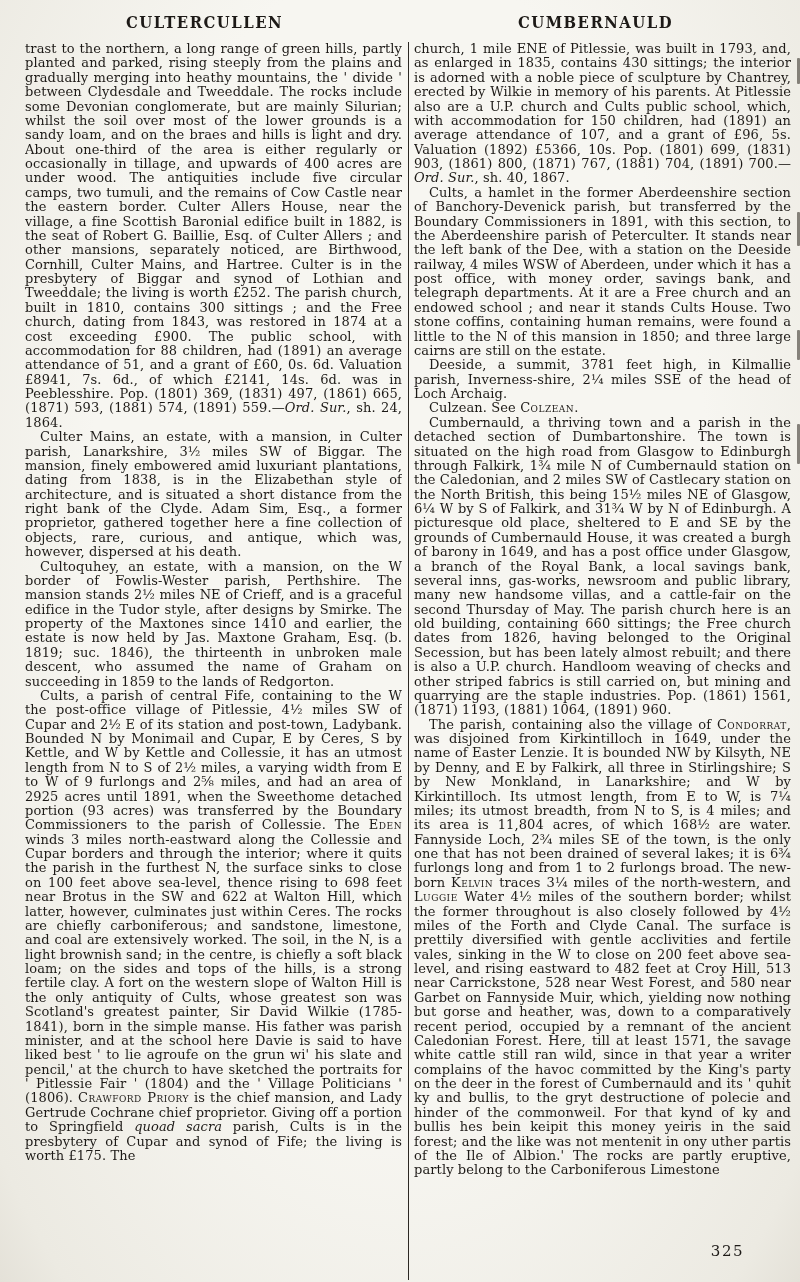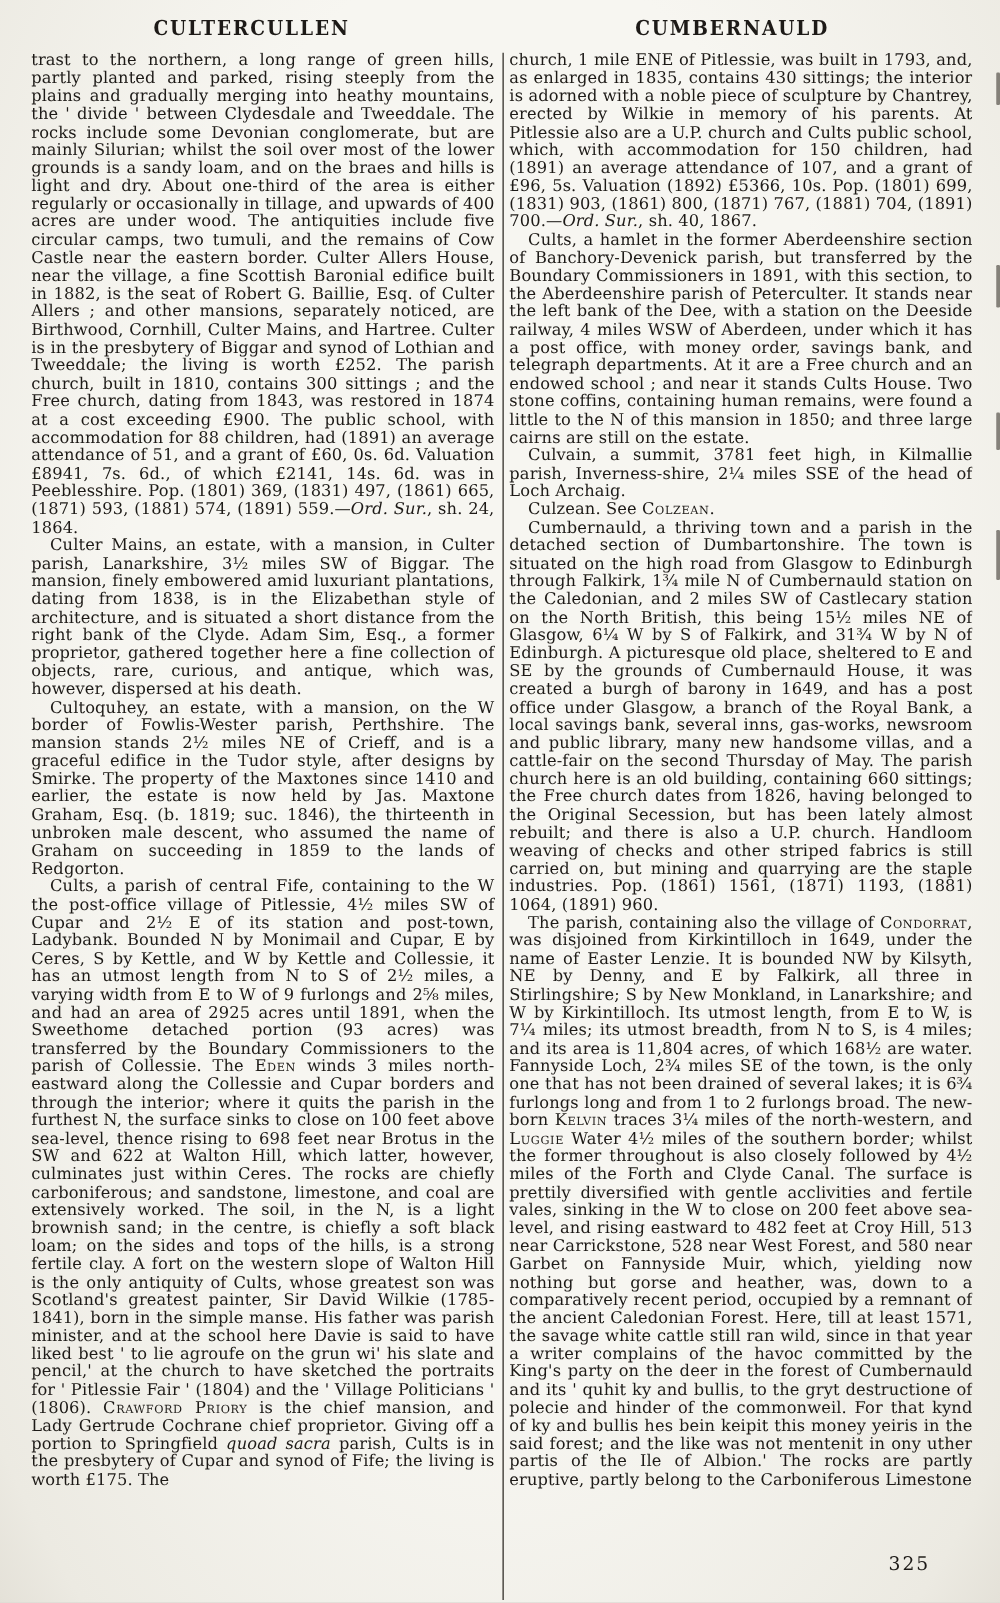--- a/index.html
+++ b/index.html
@@ -6,21 +6,21 @@
     margin: 0;
     padding: 0;
     background: #dedbd4;
   }
   .page {
     position: relative;
     width: 800px;
     height: 1282px;
     margin: 0;
     box-sizing: border-box;
-    padding: 13px 22px 0 9px;
+    padding: 13px 9px 0 9px;
     background:
       radial-gradient(ellipse at 50% 42%, #f7f6f1 55%, #eceae2 92%, #e4e1d8 100%);
     font-family: "DejaVu Serif", "Liberation Serif", serif;
     color: #1d1a17;
     overflow: hidden;
   }
   .running-heads {
     display: flex;
     width: 100%;
   }
@@ -92,21 +92,21 @@
     <div class="col">
         <p class="para"><span class="run-plain">trast to the northern, a long range of green hills, partly planted and parked, rising steeply from the plains and gradually merging into heathy mountains, the ' divide ' between Clydesdale and Tweeddale.  The rocks include some Devonian conglomerate, but are mainly Silurian; whilst the soil over most of the lower grounds is a sandy loam, and on the braes and hills is light and dry.  About one-third of the area is either regularly or occasionally in tillage, and upwards of 400 acres are under wood.  The antiquities include five circular camps, two tumuli, and the remains of Cow Castle near the eastern border.  Culter Allers House, near the village, a fine Scottish Baronial edifice built in 1882, is the seat of Robert G. Baillie, Esq. of Culter Allers ; and other mansions, separately noticed, are Birthwood, Cornhill, Culter Mains, and Hartree.  Culter is in the presbytery of Biggar and synod of Lothian and Tweeddale; the living is worth £252.  The parish church, built in 1810, contains 300 sittings ; and the Free church, dating from 1843, was restored in 1874 at a cost exceeding £900.  The public school, with accommodation for 88 children, had (1891) an average attendance of 51, and a grant of £60, 0s. 6d.  Valuation £8941, 7s. 6d., of which £2141, 14s. 6d. was in Peeblesshire.  Pop. (1801) 369, (1831) 497, (1861) 665, (1871) 593, (1881) 574, (1891) 559.—</span><span class="run-italic">Ord. Sur.</span><span class="run-plain">, sh. 24, 1864.</span></p>
         <p class="para indent"><span class="run-bold">Culter Mains</span><span class="run-plain">, an estate, with a mansion, in Culter parish, Lanarkshire, 3½ miles SW of Biggar.  The mansion, finely embowered amid luxuriant plantations, dating from 1838, is in the Elizabethan style of architecture, and is situated a short distance from the right bank of the Clyde.  Adam Sim, Esq., a former proprietor, gathered together here a fine collection of objects, rare, curious, and antique, which was, however, dispersed at his death.</span></p>
         <p class="para indent"><span class="run-bold">Cultoquhey</span><span class="run-plain">, an estate, with a mansion, on the W border of Fowlis-Wester parish, Perthshire.  The mansion stands 2½ miles NE of Crieff, and is a graceful edifice in the Tudor style, after designs by Smirke.  The property of the Maxtones since 1410 and earlier, the estate is now held by Jas. Maxtone Graham, Esq. (b. 1819; suc. 1846), the thirteenth in unbroken male descent, who assumed the name of Graham on succeeding in 1859 to the lands of Redgorton.</span></p>
         <p class="para indent"><span class="run-bold">Cults</span><span class="run-plain">, a parish of central Fife, containing to the W the post-office village of Pitlessie, 4½ miles SW of Cupar and 2½ E of its station and post-town, Ladybank.  Bounded N by Monimail and Cupar, E by Ceres, S by Kettle, and W by Kettle and Collessie, it has an utmost length from N to S of 2½ miles, a varying width from E to W of 9 furlongs and 2⅝ miles, and had an area of 2925 acres until 1891, when the Sweethome detached portion (93 acres) was transferred by the Boundary Commissioners to the parish of Collessie.  The </span><span class="run-sc">Eden</span><span class="run-plain"> winds 3 miles north-eastward along the Collessie and Cupar borders and through the interior; where it quits the parish in the furthest N, the surface sinks to close on 100 feet above sea-level, thence rising to 698 feet near Brotus in the SW and 622 at Walton Hill, which latter, however, culminates just within Ceres.  The rocks are chiefly carboniferous; and sandstone, limestone, and coal are extensively worked.  The soil, in the N, is a light brownish sand; in the centre, is chiefly a soft black loam; on the sides and tops of the hills, is a strong fertile clay.  A fort on the western slope of Walton Hill is the only antiquity of Cults, whose greatest son was Scotland's greatest painter, Sir David Wilkie (1785-1841), born in the simple manse.  His father was parish minister, and at the school here Davie is said to have liked best ' to lie agroufe on the grun wi' his slate and pencil,' at the church to have sketched the portraits for ' Pitlessie Fair ' (1804) and the ' Village Politicians ' (1806).  </span><span class="run-sc">Crawford Priory</span><span class="run-plain"> is the chief mansion, and Lady Gertrude Cochrane chief proprietor.  Giving off a portion to Springfield </span><span class="run-italic">quoad sacra</span><span class="run-plain"> parish, Cults is in the presbytery of Cupar and synod of Fife; the living is worth £175.  The</span></p>
       </div>
     <div class="divider"></div>
     <div class="col">
         <p class="para"><span class="run-plain">church, 1 mile ENE of Pitlessie, was built in 1793, and, as enlarged in 1835, contains 430 sittings; the interior is adorned with a noble piece of sculpture by Chantrey, erected by Wilkie in memory of his parents.  At Pitlessie also are a U.P. church and Cults public school, which, with accommodation for 150 children, had (1891) an average attendance of 107, and a grant of £96, 5s.  Valuation (1892) £5366, 10s.  Pop. (1801) 699, (1831) 903, (1861) 800, (1871) 767, (1881) 704, (1891) 700.—</span><span class="run-italic">Ord. Sur.</span><span class="run-plain">, sh. 40, 1867.</span></p>
         <p class="para indent"><span class="run-bold">Cults</span><span class="run-plain">, a hamlet in the former Aberdeenshire section of Banchory-Devenick parish, but transferred by the Boundary Commissioners in 1891, with this section, to the Aberdeenshire parish of Peterculter.  It stands near the left bank of the Dee, with a station on the Deeside railway, 4 miles WSW of Aberdeen, under which it has a post office, with money order, savings bank, and telegraph departments.  At it are a Free church and an endowed school ; and near it stands Cults House.  Two stone coffins, containing human remains, were found a little to the N of this mansion in 1850; and three large cairns are still on the estate.</span></p>
-        <p class="para indent"><span class="run-bold">Culvain</span><span class="run-plain">, a summit, 3781 feet high, in Kilmallie parish, Inverness-shire, 2¼ miles SSE of the head of Loch Archaig.</span></p>
+        <p class="para indent"><span class="run-bold">Deeside</span><span class="run-plain">, a summit, 3781 feet high, in Kilmallie parish, Inverness-shire, 2¼ miles SSE of the head of Loch Archaig.</span></p>
         <p class="para indent"><span class="run-bold">Culzean</span><span class="run-plain">.  See </span><span class="run-sc">Colzean</span><span class="run-plain">.</span></p>
         <p class="para indent"><span class="run-bold">Cumbernauld</span><span class="run-plain">, a thriving town and a parish in the detached section of Dumbartonshire.  The town is situated on the high road from Glasgow to Edinburgh through Falkirk, 1¾ mile N of Cumbernauld station on the Caledonian, and 2 miles SW of Castlecary station on the North British, this being 15½ miles NE of Glasgow, 6¼ W by S of Falkirk, and 31¾ W by N of Edinburgh.  A picturesque old place, sheltered to E and SE by the grounds of Cumbernauld House, it was created a burgh of barony in 1649, and has a post office under Glasgow, a branch of the Royal Bank, a local savings bank, several inns, gas-works, newsroom and public library, many new handsome villas, and a cattle-fair on the second Thursday of May.  The parish church here is an old building, containing 660 sittings; the Free church dates from 1826, having belonged to the Original Secession, but has been lately almost rebuilt; and there is also a U.P. church.  Handloom weaving of checks and other striped fabrics is still carried on, but mining and quarrying are the staple industries.  Pop. (1861) 1561, (1871) 1193, (1881) 1064, (1891) 960.</span></p>
         <p class="para indent"><span class="run-plain">The parish, containing also the village of </span><span class="run-sc">Condorrat</span><span class="run-plain">, was disjoined from Kirkintilloch in 1649, under the name of Easter Lenzie.  It is bounded NW by Kilsyth, NE by Denny, and E by Falkirk, all three in Stirlingshire; S by New Monkland, in Lanarkshire; and W by Kirkintilloch.  Its utmost length, from E to W, is 7¼ miles; its utmost breadth, from N to S, is 4 miles; and its area is 11,804 acres, of which 168½ are water.  Fannyside Loch, 2¾ miles SE of the town, is the only one that has not been drained of several lakes; it is 6¾ furlongs long and from 1 to 2 furlongs broad.  The new-born </span><span class="run-sc">Kelvin</span><span class="run-plain"> traces 3¼ miles of the north-western, and </span><span class="run-sc">Luggie</span><span class="run-plain"> Water 4½ miles of the southern border; whilst the former throughout is also closely followed by 4½ miles of the Forth and Clyde Canal.  The surface is prettily diversified with gentle acclivities and fertile vales, sinking in the W to close on 200 feet above sea-level, and rising eastward to 482 feet at Croy Hill, 513 near Carrickstone, 528 near West Forest, and 580 near Garbet on Fannyside Muir, which, yielding now nothing but gorse and heather, was, down to a comparatively recent period, occupied by a remnant of the ancient Caledonian Forest.  Here, till at least 1571, the savage white cattle still ran wild, since in that year a writer complains of the havoc committed by the King's party on the deer in the forest of Cumbernauld and its ' quhit ky and bullis, to the gryt destructione of polecie and hinder of the commonweil.  For that kynd of ky and bullis hes bein keipit this money yeiris in the said forest; and the like was not mentenit in ony uther partis of the Ile of Albion.'  The rocks are partly eruptive, partly belong to the Carboniferous Limestone</span></p>
       </div>
   </div>
 
   <div class="page-number">325</div>
 
   <div class="edge-artifact a1"></div>
   <div class="edge-artifact a2"></div>

